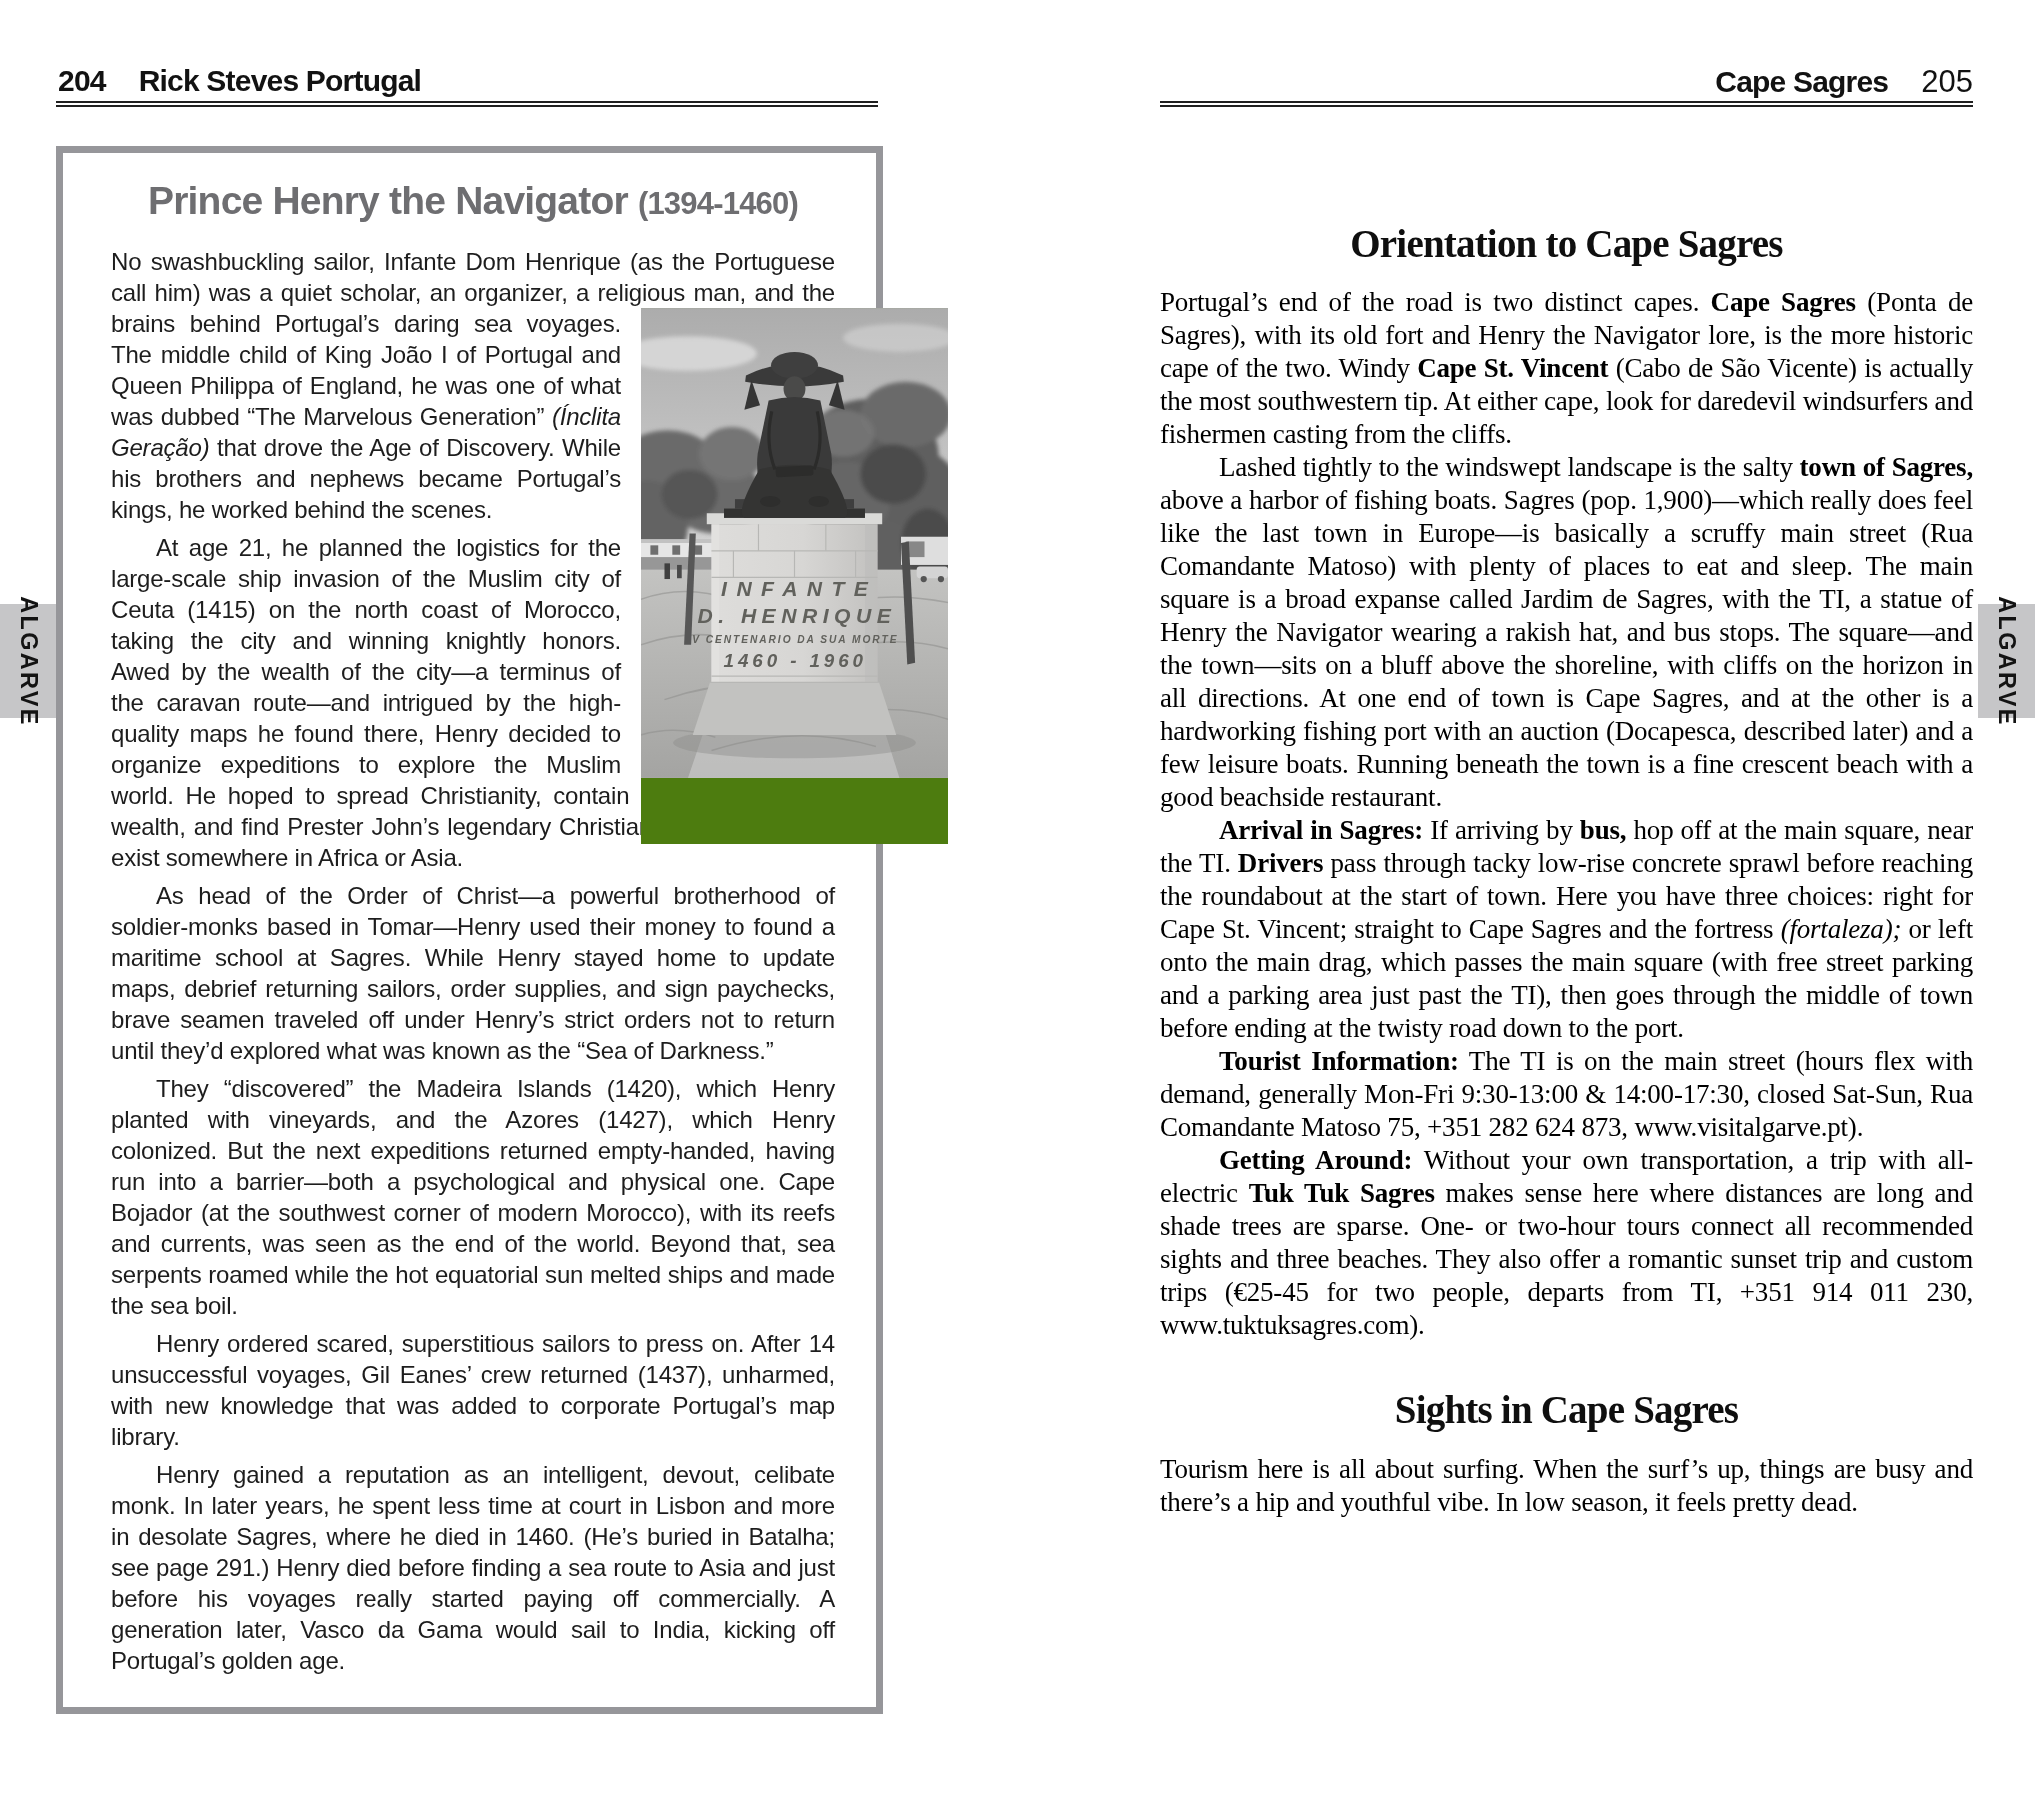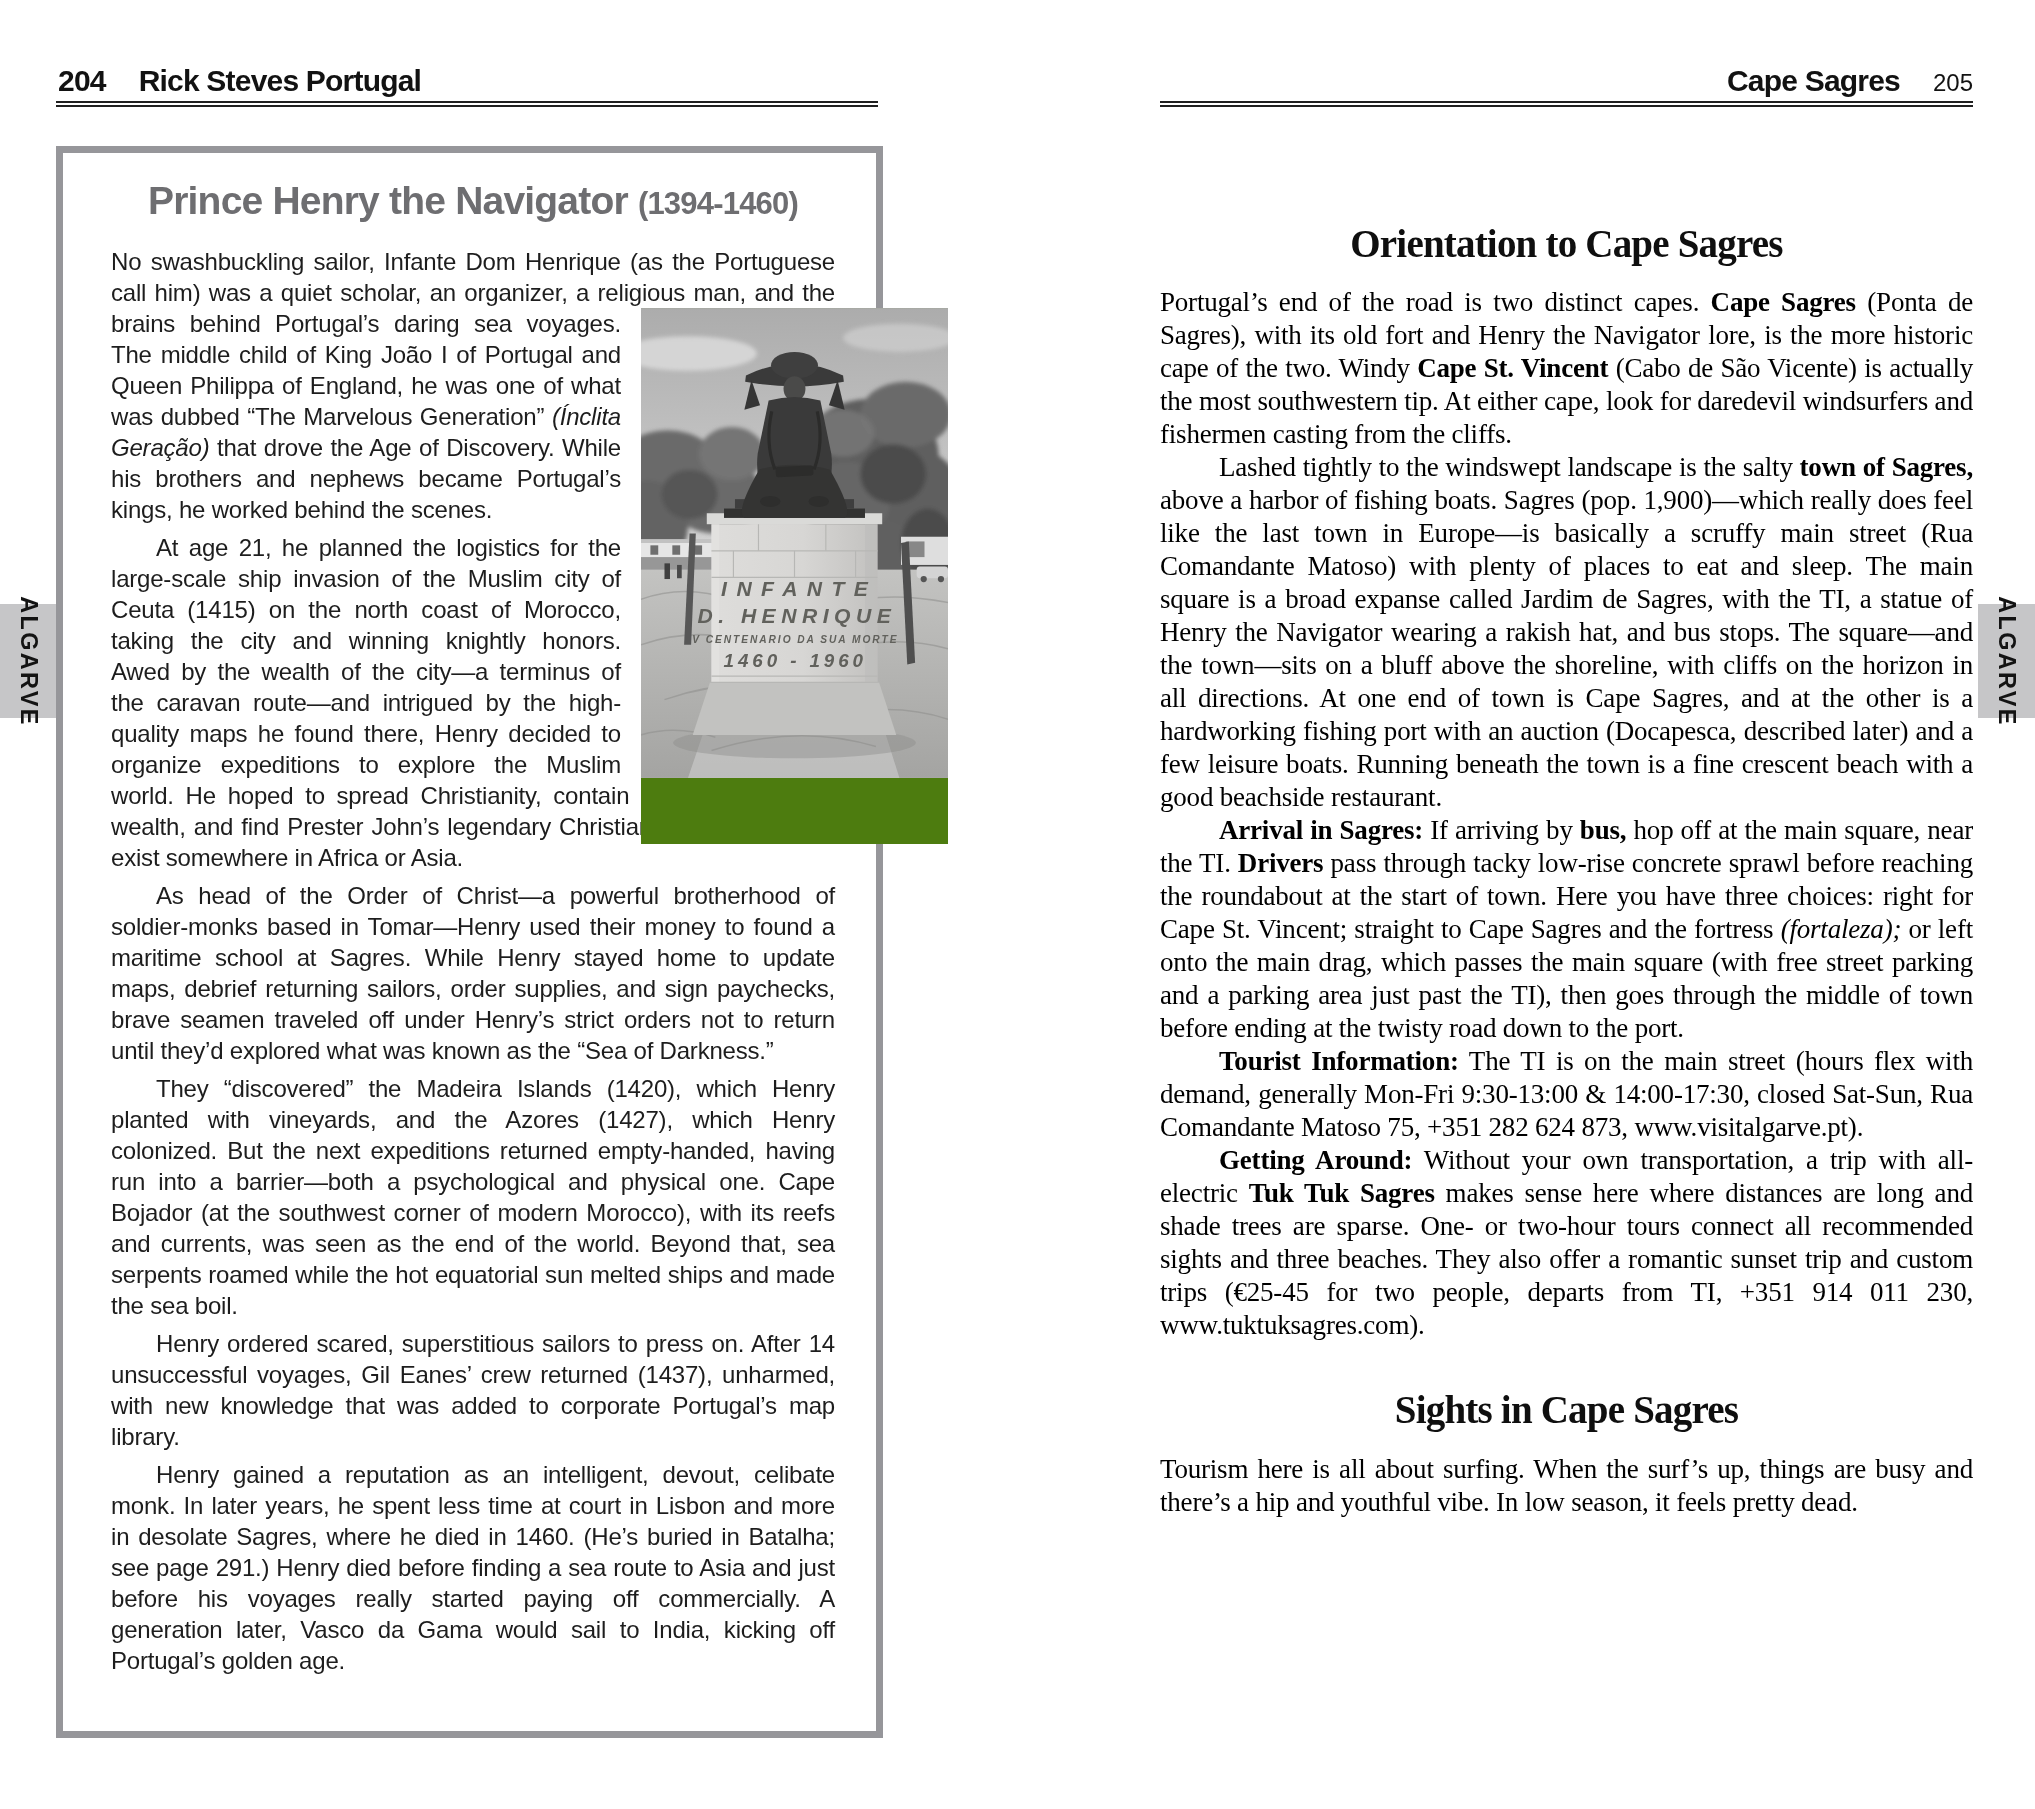--- a/index.html
+++ b/index.html
@@ -5,38 +5,38 @@
   html,body{margin:0;padding:0;background:#ffffff;}
   #page{position:relative;width:2035px;height:1809px;background:#ffffff;overflow:hidden;
         font-family:"Liberation Sans",sans-serif;color:#1d1d1d;}
 
   
   .runhead{position:absolute;top:64px;font-weight:700;font-size:30px;letter-spacing:-0.8px;color:#121212;white-space:nowrap;}
   .runhead .pn{display:inline-block;}
   #lp-header{left:58px;}
   #lp-header .pn{margin-right:33px;}
   #rp-header{left:1160px;width:813px;text-align:right;}
-  #rp-header .pn{margin-left:33px;font-weight:400;font-size:24px;letter-spacing:0;}
+  #rp-header .pn{margin-left:33px;font-weight:400;font-size:31px;letter-spacing:0;}
   .double-rule{position:absolute;top:101px;height:6.3px;box-sizing:border-box;
                border-top:2px solid #1f1f1f;border-bottom:2px solid #1f1f1f;}
   #lp-rule{left:56px;width:822px;}
   #rp-rule{left:1160px;width:813px;}
 
   
   .side-tab{position:absolute;top:604px;width:57px;height:114px;background:#c6c6c8;
             display:flex;align-items:center;justify-content:center;}
   #tab-left{left:0;}
   #tab-right{left:1978px;}
   .side-tab span{display:block;transform:rotate(90deg);white-space:nowrap;
                  font-weight:700;font-size:23.5px;letter-spacing:2.3px;color:#131313;}
 
   
   #henry-box{position:absolute;left:56px;top:146px;width:827px;min-height:1558px;
              box-sizing:border-box;border:7.8px solid #96969a;background:#ffffff;
-             padding:14px 34px 48px 41px;}
+             padding:14px 34px 24px 41px;}
   #henry-box h2{margin:11px 0 20.4px 0;text-align:center;color:#6e6e71;
                 font-size:39px;line-height:45px;font-weight:700;letter-spacing:-0.8px;}
   #henry-box h2 .dates{font-size:31px;}
   #box-text{font-size:24px;line-height:31px;text-align:justify;letter-spacing:-0.2px;}
   #box-text .para{margin:7px;}
   #box-text .para.indent{text-indent:45px;}
 
   .b{font-weight:700;}
   .i{font-style:italic;}
 

